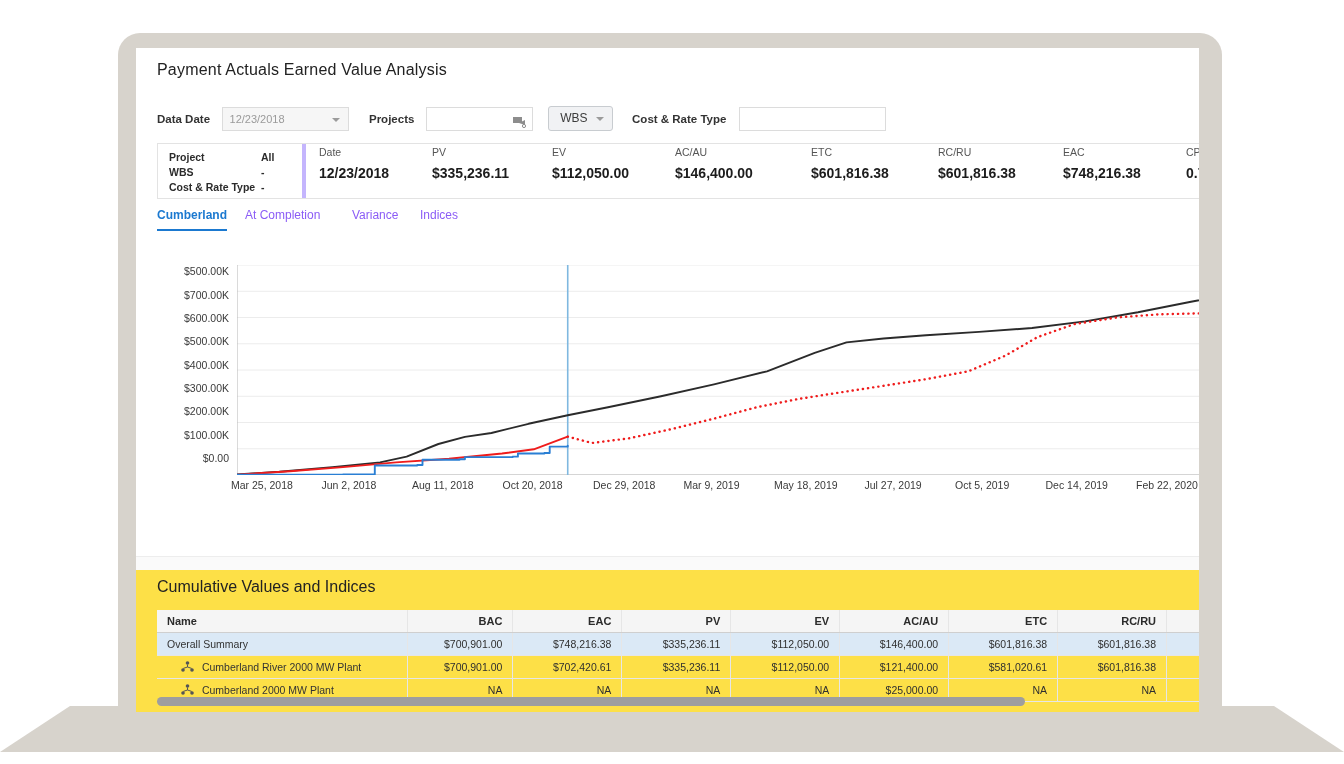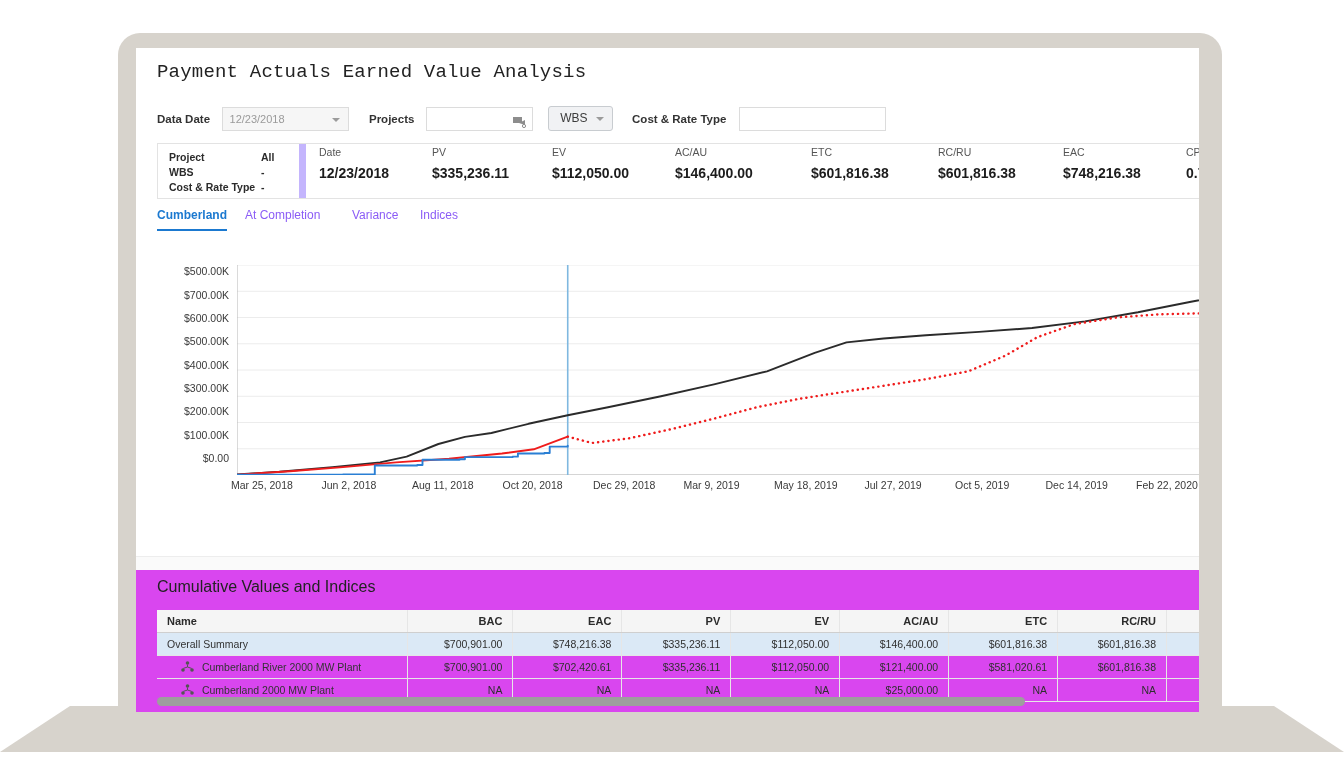--- a/index.html
+++ b/index.html
@@ -22,23 +22,22 @@
   #base-lip{
     position:absolute;left:118px;top:700px;width:1104px;height:10px;background:#d7d3cc;
   }
   #screen{
     position:absolute;left:136px;top:48px;width:1063px;height:664px;
     background:#ffffff;overflow:hidden;
   }
   
   #app{position:absolute;left:0;top:0;width:1140px;height:664px;background:#fff;}
   .page-title{
-    position:absolute;left:21px;top:13px;font-size:19px;color:#222;
+    position:absolute;left:21px;top:13px;font-size:16px;color:#222;
     letter-spacing:.2px;
-    font-family:Liberation Mono, monospace;
   }
   
   .filterbar{position:absolute;left:21px;top:58px;height:30px;}
   .flabel{font-size:11.5px;font-weight:bold;color:#333;display:inline-block;vertical-align:middle;}
   .fbox{
     display:inline-block;vertical-align:middle;height:24px;border:1px solid #dcdcdc;
     background:#f6f6f6;position:relative;box-sizing:border-box;
   }
   .fbox.white{background:#fff;}
   .fbox .val{
@@ -57,21 +56,21 @@
     padding:0 24px 0 11px;
   }
   .btnbox .blabel{font-size:12px;color:#3c3c3c;line-height:23px;font-weight:500;}
   
   .summary{
     position:absolute;left:21px;top:95px;width:1119px;height:56px;
     border:1px solid #e3e3e3;border-right:0;background:#fff;box-sizing:border-box;
   }
   .sum-left{
     position:absolute;left:0;top:0;width:148px;height:100%;
-    border-right:7px solid #c4b5fd;box-sizing:border-box;padding:6px 0 0 11px;
+    border-right:4px solid #c4b5fd;box-sizing:border-box;padding:6px 0 0 11px;
   }
   .sum-left .row{font-size:10.5px;font-weight:bold;color:#2b2b2b;height:15px;line-height:15px;position:relative;}
   .sum-left .row .v{position:absolute;left:92px;top:0;font-weight:bold;}
   .sum-metrics{position:absolute;left:148px;top:0;right:0;height:100%;}
   .metric{position:absolute;top:2px;}
   .metric .mk{font-size:10.5px;color:#555;}
   .metric .mv{font-size:14px;color:#1c1c1c;font-weight:bold;margin-top:7px;}
   
   .tabs{position:absolute;left:21px;top:160px;width:1119px;height:27px;border-bottom:1px solid #e0e0e0;}
   .tab{position:absolute;top:0;font-size:12px;color:#8b5cf6;padding-bottom:7px;}
@@ -81,21 +80,21 @@
   .ylab{position:absolute;right:0;font-size:10.5px;color:#3a3a3a;text-align:right;white-space:nowrap;}
   .yaxiswrap{position:absolute;left:0;top:36px;width:72px;height:197px;}
   .plot{position:absolute;left:80px;top:30px;width:1060px;height:210px;}
   .xaxiswrap{position:absolute;left:80px;top:244px;height:16px;width:1060px;}
   .xlab{position:absolute;font-size:10.5px;color:#3a3a3a;white-space:nowrap;}
   
   .splitter{position:absolute;left:0;top:508px;width:1140px;height:14px;background:#fafafa;border-top:1px solid #ededed;border-bottom:1px solid #ededed;}
   .dots{position:absolute;left:598px;top:4px;}
   .dots i{display:inline-block;width:4px;height:4px;border-radius:50%;background:#9b9b9b;margin-right:4px;}
   
-  .tablepane{position:absolute;left:0;top:522px;width:1140px;height:142px;background:#d946ef;}
+  .tablepane{position:absolute;left:0;top:522px;width:1140px;height:142px;background:#fde047;}
   .tbl-title{position:absolute;left:21px;top:8px;font-size:16px;color:#222;}
   table.grid{position:absolute;left:21px;top:40px;border-collapse:collapse;width:1119px;table-layout:fixed;}
   table.grid th{
     font-size:11px;color:#2b2b2b;font-weight:bold;background:#f5f5f5;
     border-bottom:1px solid #cfcfcf;border-right:1px solid #e6e6e6;
     height:22px;padding:0 10px;text-align:right;box-sizing:border-box;
   }
   table.grid th.name{text-align:left;}
   table.grid td{
     font-size:10.5px;color:#2f2f2f;border-bottom:1px solid #e6e6e6;border-right:1px solid #e6e6e6;

